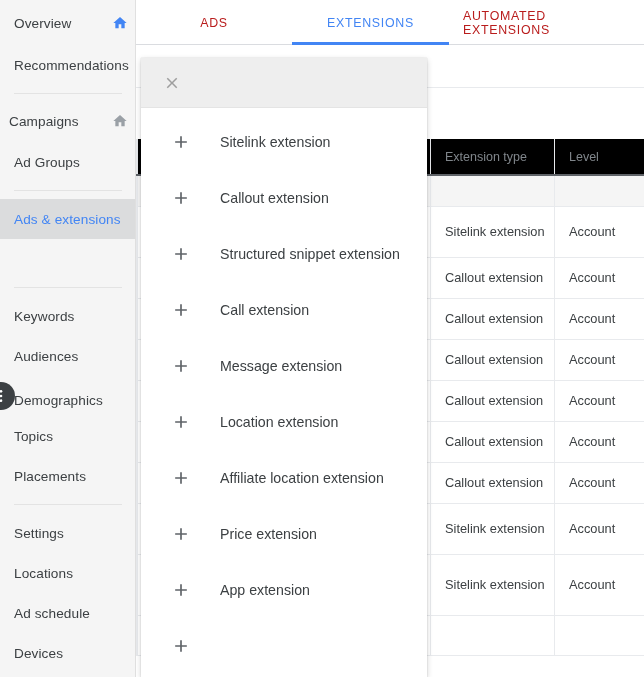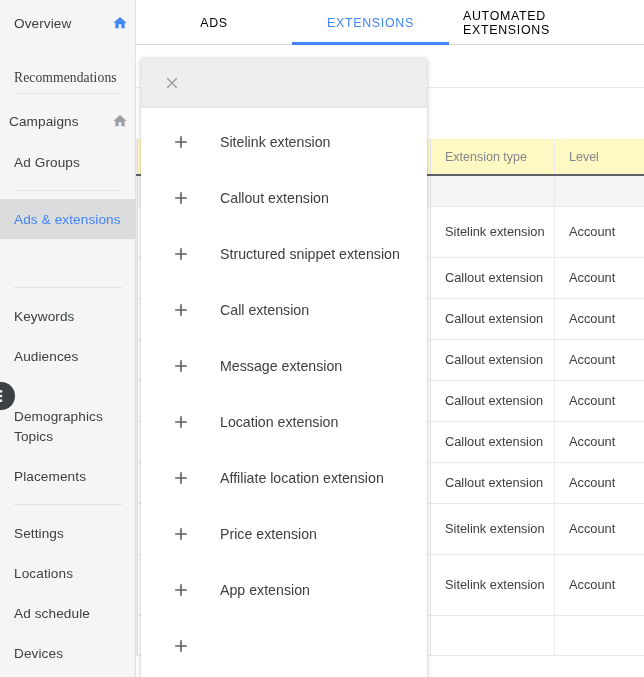--- a/index.html
+++ b/index.html
@@ -82,21 +82,21 @@
     display: flex;
     align-items: stretch;
   }
   .tab {
     position: relative;
     display: flex;
     align-items: center;
     justify-content: center;
     font-size: 12.4px;
     letter-spacing: 0.7px;
-    color: #000000;
+    color: #b91c1c;
     padding: 0 14px;
     height: 45px;
   }
   .tab.active { color: #4285f4; }
   .tab.active::after {
     content: "";
     position: absolute;
     left: 0; right: 0; bottom: 0;
     height: 3px;
     background: #4285f4;
@@ -136,21 +136,21 @@
   #tbl col.c-d { width: 90px; }
   #tbl thead th {
     height: 36px;
     font-size: 12.5px;
     font-weight: 400;
     color: #80868b;
     text-align: left;
     padding: 0 0 0 14px;
     border-left: 1px solid #e8eaed;
     border-bottom: 2px solid #5f6368;
-    background: #fef9c3;
+    background: #000000;
     white-space: nowrap;
   }
   #tbl tbody td {
     font-size: 12.8px;
     color: #3c4043;
     padding: 0 0 0 14px;
     border-left: 1px solid #e8eaed;
     border-bottom: 1px solid #e8eaed;
     background: #fff;
     white-space: nowrap;
@@ -210,21 +210,21 @@
 
     <div class="nav-item" style="top:3px;">
       <span class="nav-label">Overview</span>
       <span class="home-ico">
         <svg width="16" height="16" viewBox="0 0 24 24">
             <path fill="#4285f4" d="M10 20v-6h4v6h5v-8h3L12 3 2 12h3v8z"></path>
           </svg>
       </span>
     </div>
 
-    <div class="nav-item" style="top:58px;font-family:Liberation Serif, serif;">
+    <div class="nav-item" style="top:45px;">
       <span class="nav-label">Recommendations</span>
     </div>
 
     <div class="nav-div" style="top:93px;"></div>
 
     <div class="nav-item" style="top:101px;padding-left:9px;">
       <span class="nav-label">Campaigns</span>
       <span class="home-ico">
         <svg width="16" height="16" viewBox="0 0 24 24">
             <path fill="#9aa0a6" d="M10 20v-6h4v6h5v-8h3L12 3 2 12h3v8z"></path>
@@ -246,21 +246,21 @@
     <div class="nav-div" style="top:287px;"></div>
 
     <div class="nav-item" style="top:296px;">
       <span class="nav-label">Keywords</span>
     </div>
 
     <div class="nav-item" style="top:336px;">
       <span class="nav-label">Audiences</span>
     </div>
 
-    <div class="nav-item" style="top:396px;">
+    <div class="nav-item" style="top:380px;">
       <span class="nav-label">Demographics</span>
     </div>
 
     <div class="nav-item" style="top:416px;">
       <span class="nav-label">Topics</span>
     </div>
 
     <div class="nav-item" style="top:456px;">
       <span class="nav-label">Placements</span>
     </div>

